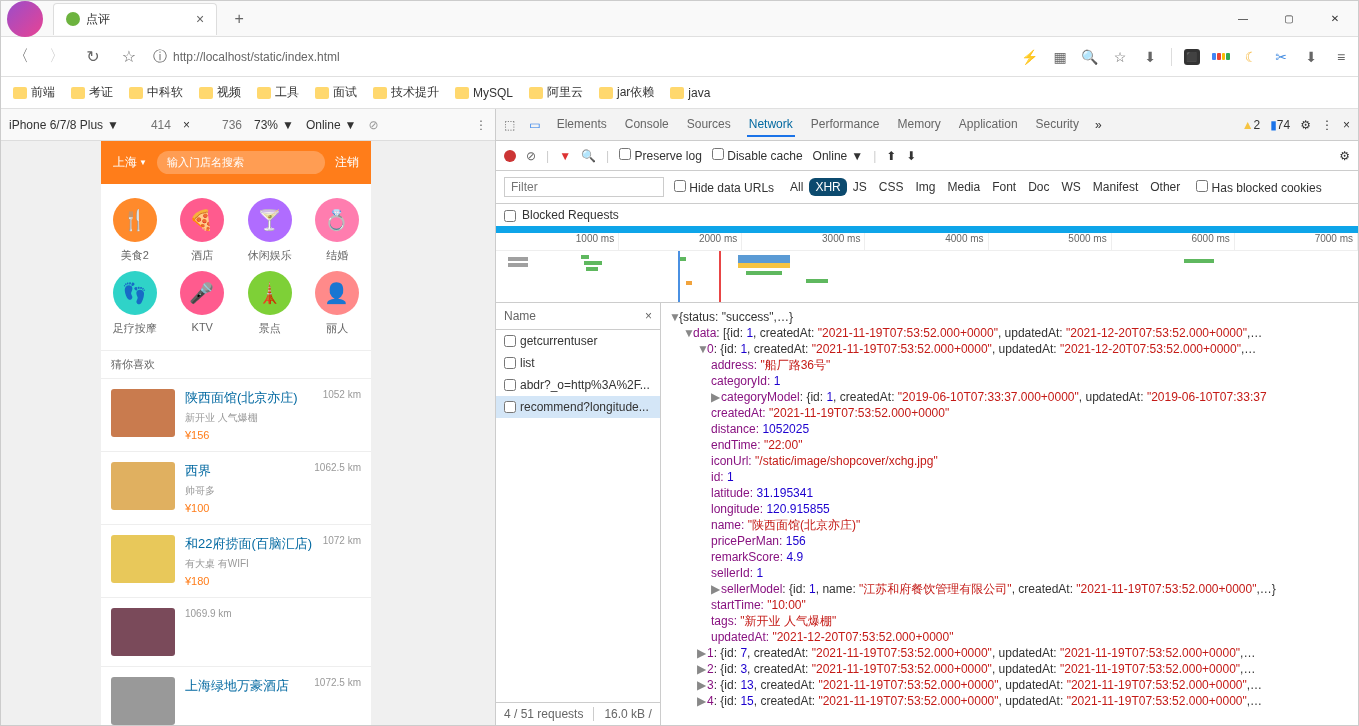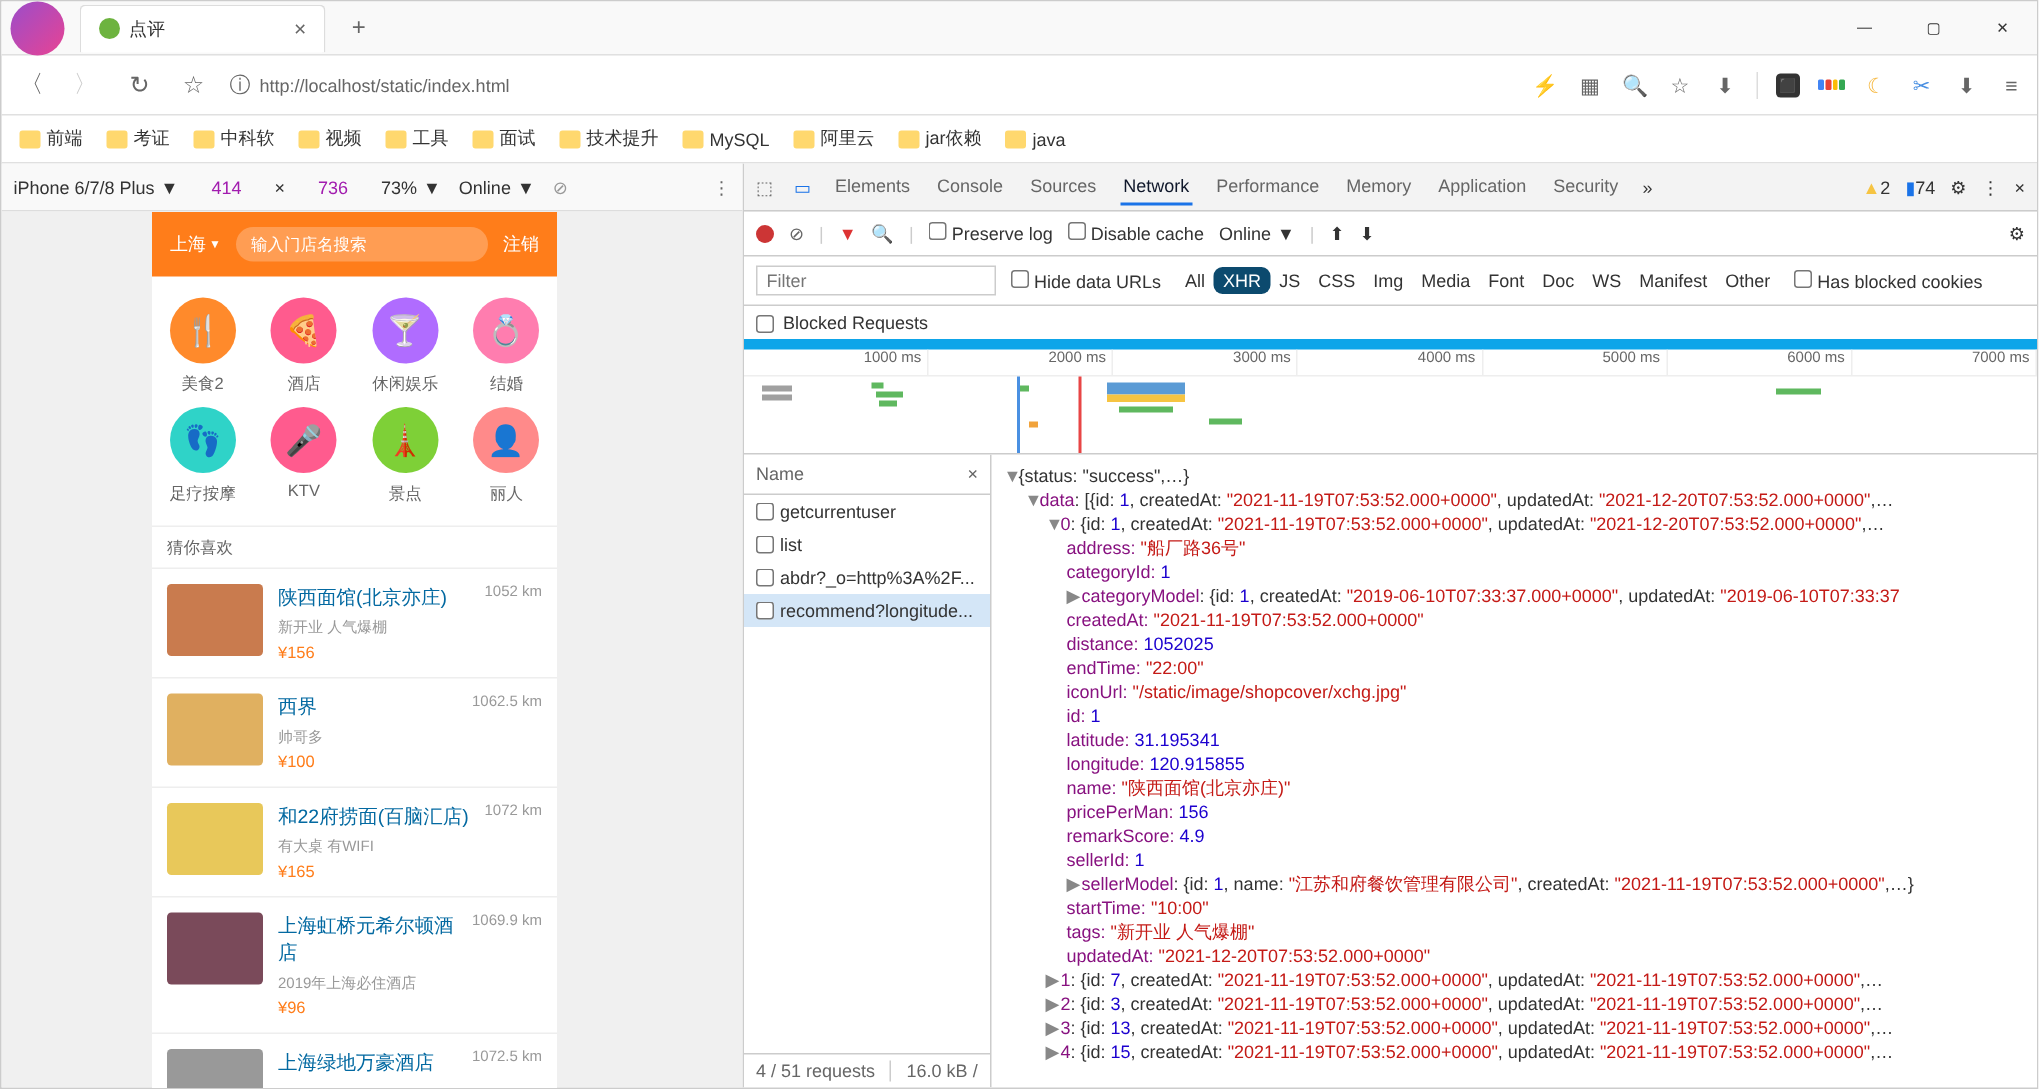--- a/index.html
+++ b/index.html
@@ -22,42 +22,42 @@
 .tb-icon{width:18px;height:18px;display:flex;align-items:center;justify-content:center;color:#666;font-size:14px}
 .google-icon{display:inline-flex;gap:1px}
 .google-icon span{width:7px;height:7px;border-radius:1px}
 .bookmarks{height:32px;display:flex;align-items:center;padding:0 12px;gap:16px;border-bottom:1px solid #e0e0e0}
 .bm{display:flex;align-items:center;gap:4px;color:#333}
 .folder-icon{width:14px;height:12px;background:#ffd86e;border-radius:2px}
 .content{flex:1;display:flex;overflow:hidden}
 .left-pane{width:495px;display:flex;flex-direction:column;border-right:1px solid #ccc}
 .device-bar{height:32px;display:flex;align-items:center;padding:0 8px;gap:12px;background:#f9f9f9;border-bottom:1px solid #ddd}
 .device-sel{display:flex;align-items:flex-end;gap:4px}
-.sz-in{width:40px;text-align:center;color:#a21caf;border:none;background:none}
+.sz-in{width:40px;text-align:right;color:#737373;border:none;background:none}
 .mobile-view{flex:1;background:#f0f0f0;display:flex;justify-content:flex-start;padding-left:100px;overflow:hidden}
 .phone{width:270px;background:#fff;overflow-y:auto}
 .p-header{background:#ff7d1a;padding:10px 12px;display:flex;align-items:center;gap:10px;color:#fff;font-size:13px}
 .p-city{display:flex;align-items:center;gap:2px}
 .p-search{flex:1;background:rgba(255,255,255,0.25);border-radius:14px;padding:4px 10px;font-size:11px;color:#fff}
 .cat-grid{display:grid;grid-template-columns:repeat(4,1fr);padding:10px 0;text-align:center}
 .cat{display:flex;flex-direction:column;align-items:center;gap:6px;padding:4px 0}
 .cat-icon{width:44px;height:44px;border-radius:50%;display:flex;align-items:center;justify-content:center;color:#fff;font-size:20px}
 .cat-lbl{font-size:11px;color:#666}
 .sec-title{padding:6px 10px;font-size:11px;color:#666;border-top:1px solid #eee}
 .shop{display:flex;padding:10px;border-top:1px solid #eee;gap:10px}
 .shop-img{width:64px;height:48px;background:#ddd;border-radius:3px;flex-shrink:0}
 .shop-info{flex:1}
 .shop-name{font-size:13px;color:#0369a1;margin-bottom:4px}
 .shop-tags{font-size:10px;color:#999;margin-bottom:4px}
 .shop-price{font-size:11px;color:#ff7d1a}
 .shop-dist{font-size:10px;color:#999}
 .devtools{flex:1;display:flex;flex-direction:column;overflow:hidden}
 .dt-tabs{height:32px;display:flex;align-items:center;padding:0 8px;gap:14px;border-bottom:1px solid #ccc;background:#f3f3f3}
 .dt-tab{color:#666;padding:4px 2px;cursor:pointer}
-.dt-tab.active{color:#0f172a;border-bottom:2px solid #1a73e8}
+.dt-tab.active{color:#0369a1;border-bottom:2px solid #1a73e8}
 .dt-tabs-right{margin-left:auto;display:flex;align-items:center;gap:10px}
 .dt-subbar{height:30px;display:flex;align-items:center;padding:0 8px;gap:10px;border-bottom:1px solid #ccc}
 .rec-btn{width:12px;height:12px;border-radius:50%;background:#cc3535}
 .dt-filter-bar{padding:6px 8px;display:flex;align-items:center;gap:10px;border-bottom:1px solid #ccc;flex-wrap:wrap}
 .filter-in{border:1px solid #ccc;padding:2px 6px;width:160px;color:#888}
 .filter-chip{padding:2px 6px;cursor:pointer}
 .filter-chip.active{background:#0c4a6e;color:#fff;border-radius:6px}
 .blocked-row{padding:4px 8px;border-bottom:7px solid #0ea5e9;display:flex;align-items:flex-end;gap:6px}
 .waterfall{height:70px;border-bottom:1px solid #ccc;position:relative;overflow:hidden}
 .wf-ticks{display:flex;height:18px;border-bottom:1px solid #eee}
@@ -268,31 +268,26 @@
                   <div class="shop-tags">帅哥多</div>
                   <div class="shop-price">¥100</div>
                 </div>
                 <div class="shop-dist">1062.5 km</div>
               </div>
               <div class="shop">
                 <div class="shop-img" style="background:#e8c85a"></div>
                 <div class="shop-info">
                   <div class="shop-name">和22府捞面(百脑汇店)</div>
                   <div class="shop-tags">有大桌 有WIFI</div>
-                  <div class="shop-price">¥165</div>
+                  <div class="shop-price">¥180</div>
                 </div>
                 <div class="shop-dist">1072 km</div>
               </div>
               <div class="shop">
                 <div class="shop-img" style="background:#7a4a5a"></div>
-                <div class="shop-info">
-                  <div class="shop-name">上海虹桥元希尔顿酒店</div>
-                  <div class="shop-tags">2019年上海必住酒店</div>
-                  <div class="shop-price">¥96</div>
-                </div>
                 <div class="shop-dist">1069.9 km</div>
               </div>
               <div class="shop">
                 <div class="shop-img" style="background:#999"></div>
                 <div class="shop-info">
                   <div class="shop-name">上海绿地万豪酒店</div>
                   <div class="shop-tags"></div>
                   <div class="shop-price"></div>
                 </div>
                 <div class="shop-dist">1072.5 km</div>

